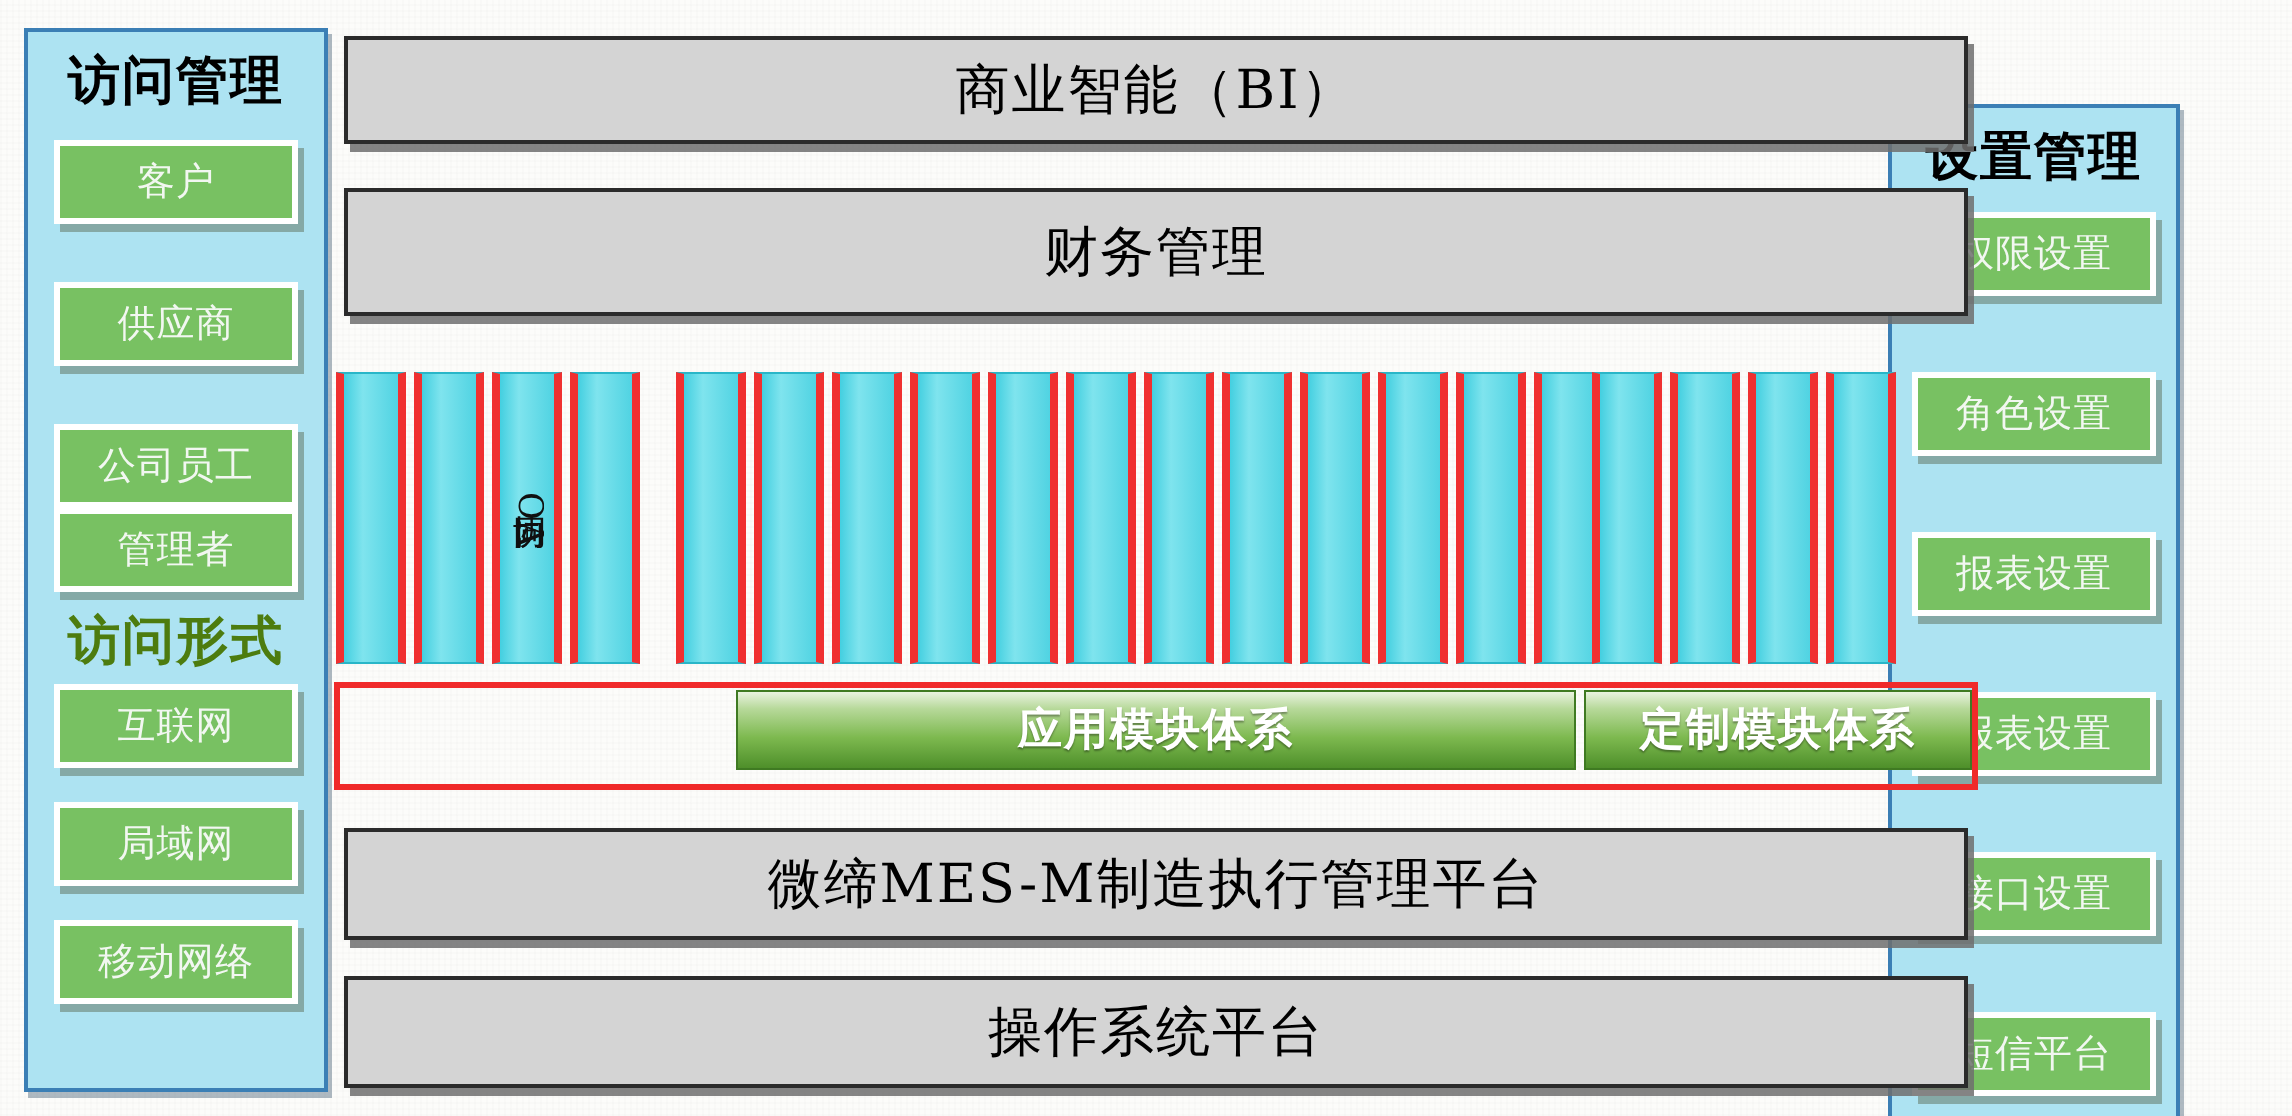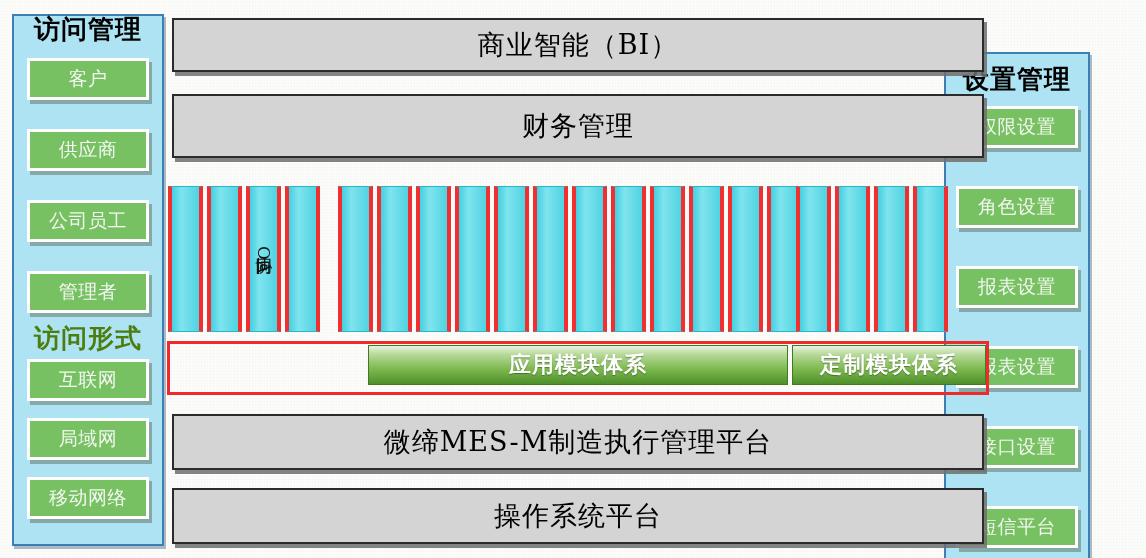--- a/index.html
+++ b/index.html
@@ -38,21 +38,21 @@
 
   .panel-title {
     text-align: center;
     font-weight: bold;
     color: #000;
     font-size: 26px;
     letter-spacing: 1px;
     line-height: 1;
     font-family: "DejaVu Sans", "Liberation Sans", sans-serif;
   }
-  #left-panel .panel-title  { }
+  #left-panel .panel-title  { margin-top: 12px; }
   #right-panel .panel-title { margin-top: 12px; }
 
   .panel-title-mid {
     text-align: center;
     font-weight: bold;
     color: #4d7c0f;
     font-size: 26px;
     line-height: 1;
     letter-spacing: 1px;
     font-family: "DejaVu Sans", "Liberation Sans", sans-serif;
@@ -176,21 +176,21 @@
 <body>
 
 <div id="canvas">
 
   <div class="side-panel" id="left-panel">
     <div class="panel-title">访问管理</div>
 
     <div class="pill" style="margin-top:16px">客户</div>
     <div class="pill" style="margin-top:29px">供应商</div>
     <div class="pill" style="margin-top:29px">公司员工</div>
-    <div class="pill" style="margin-top:29px">管理者</div>
+    <div class="pill" style="">管理者</div>
 
     <div class="panel-title-mid" style="margin-top:12px">访问形式</div>
 
     <div class="pill" style="margin-top:8px">互联网</div>
     <div class="pill" style="margin-top:17px">局域网</div>
     <div class="pill" style="margin-top:17px">移动网络</div>
   </div>
 
   <div class="side-panel" id="right-panel">
     <div class="panel-title">设置管理</div>

